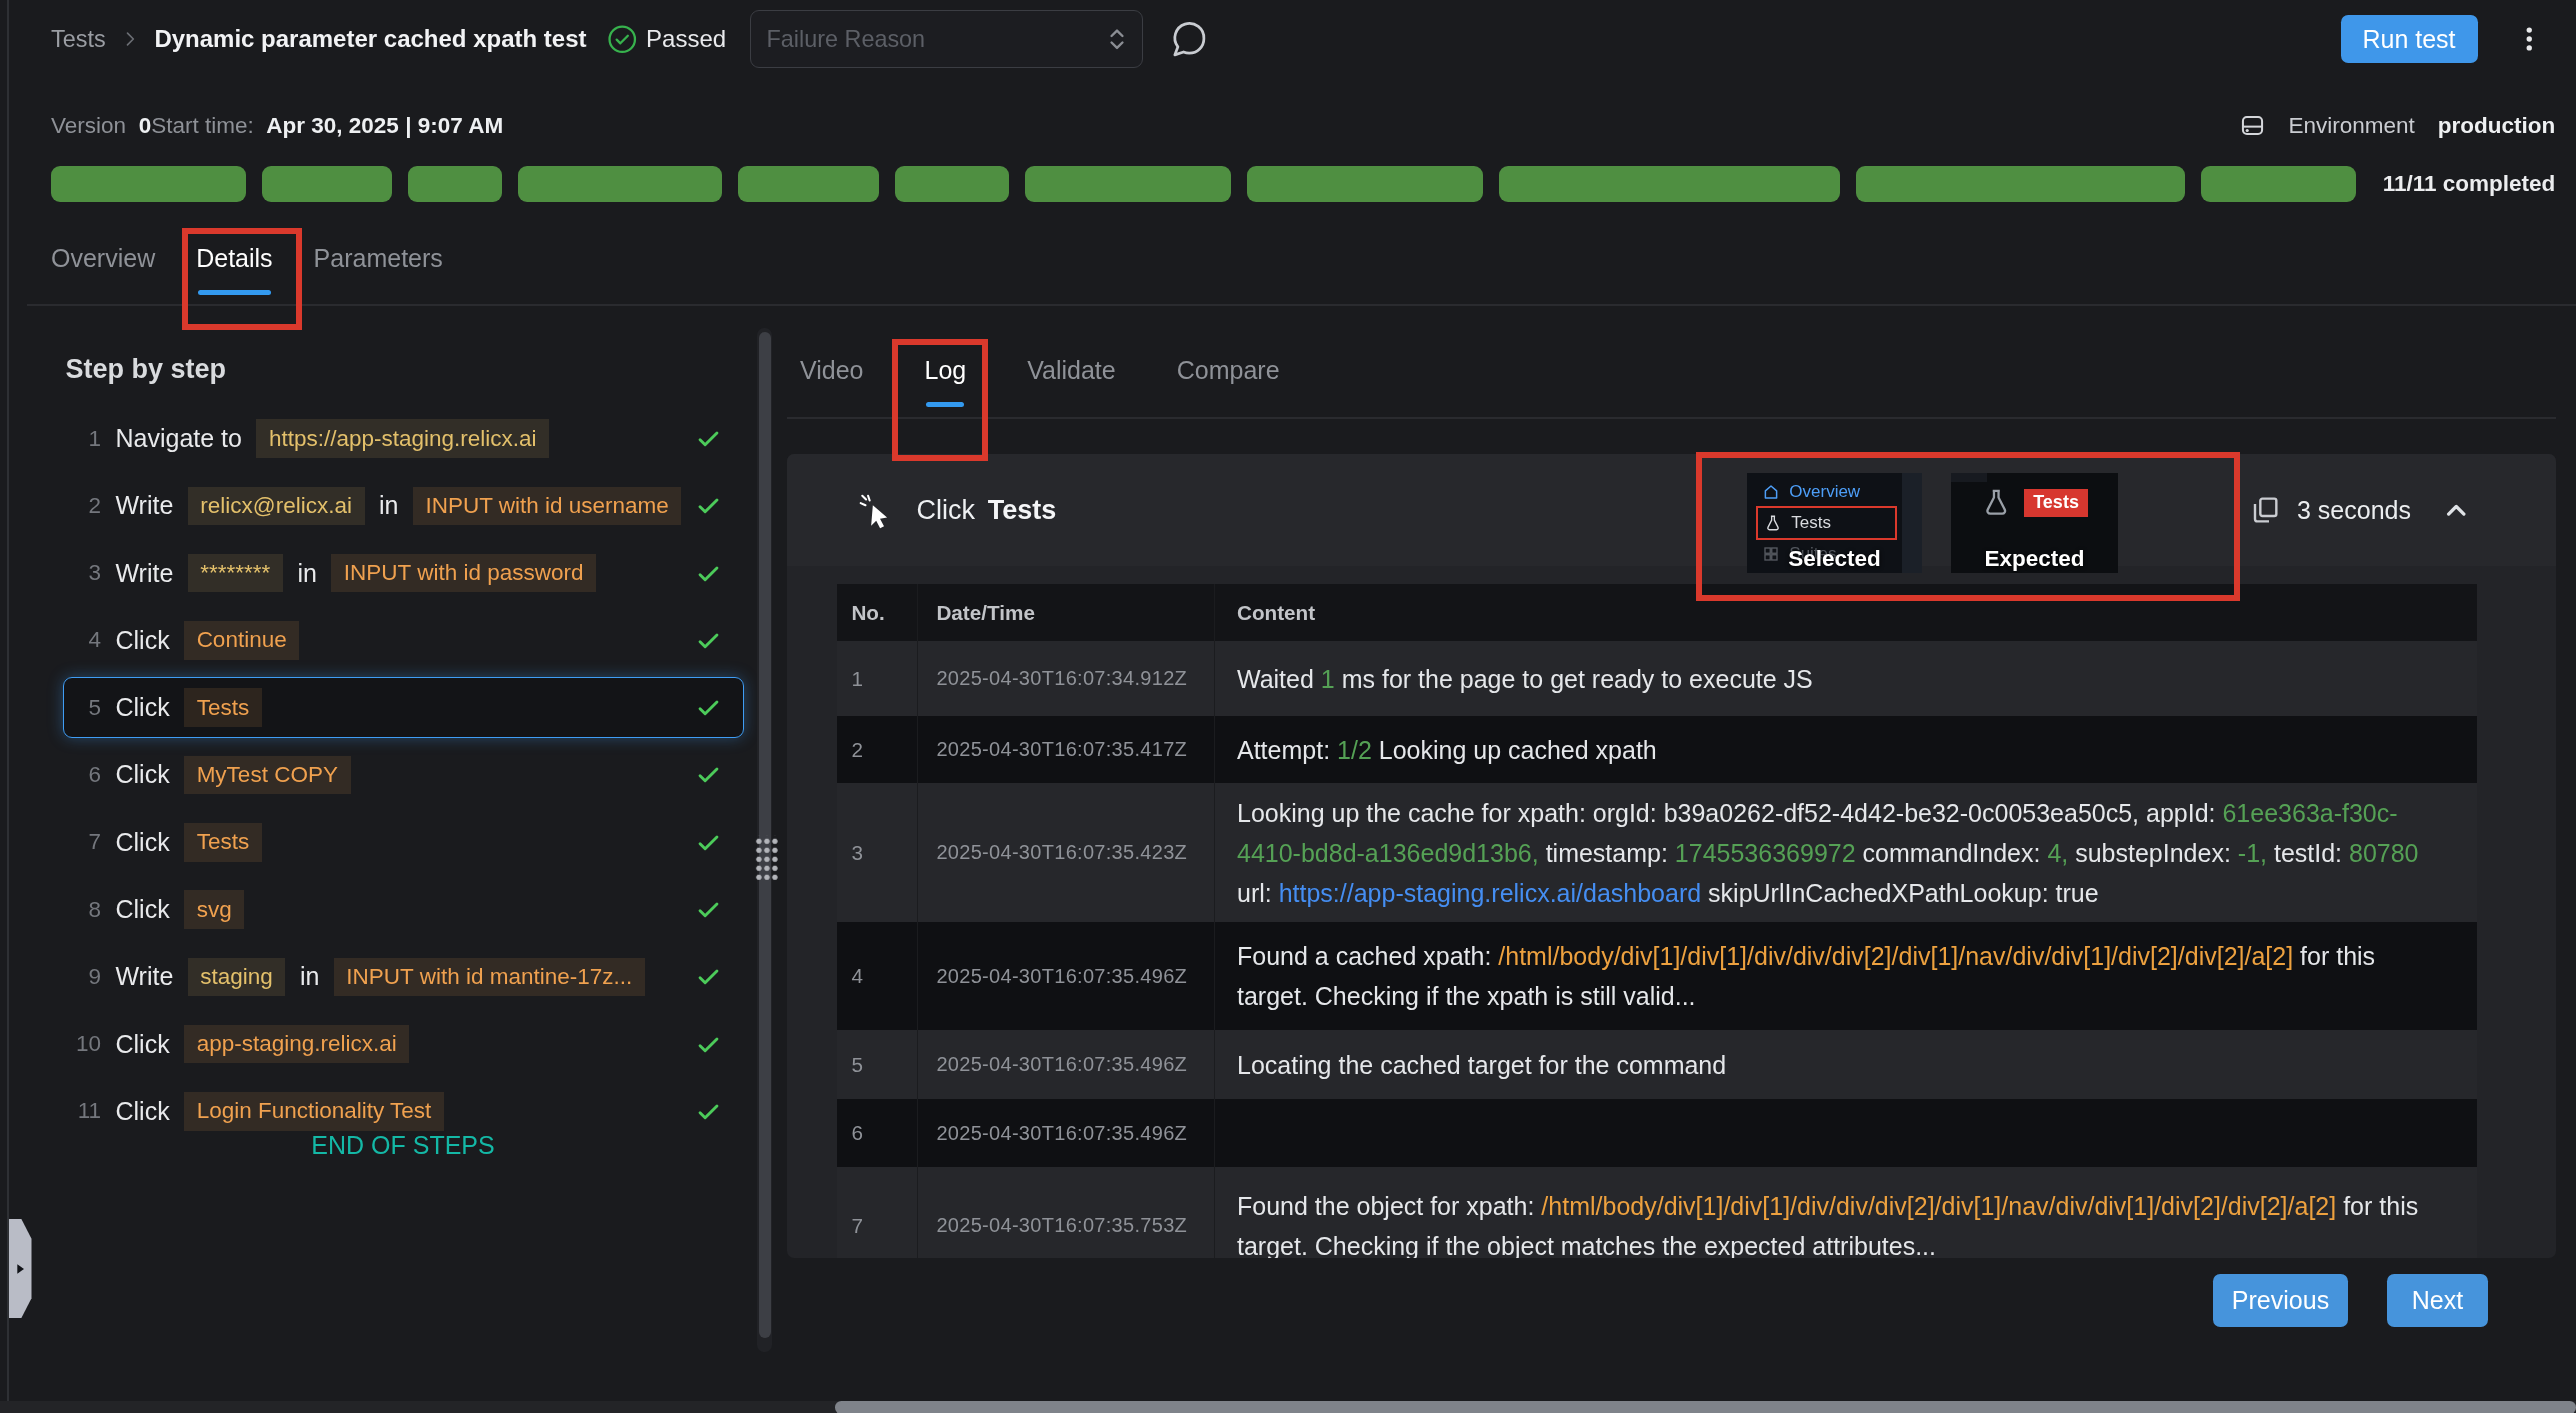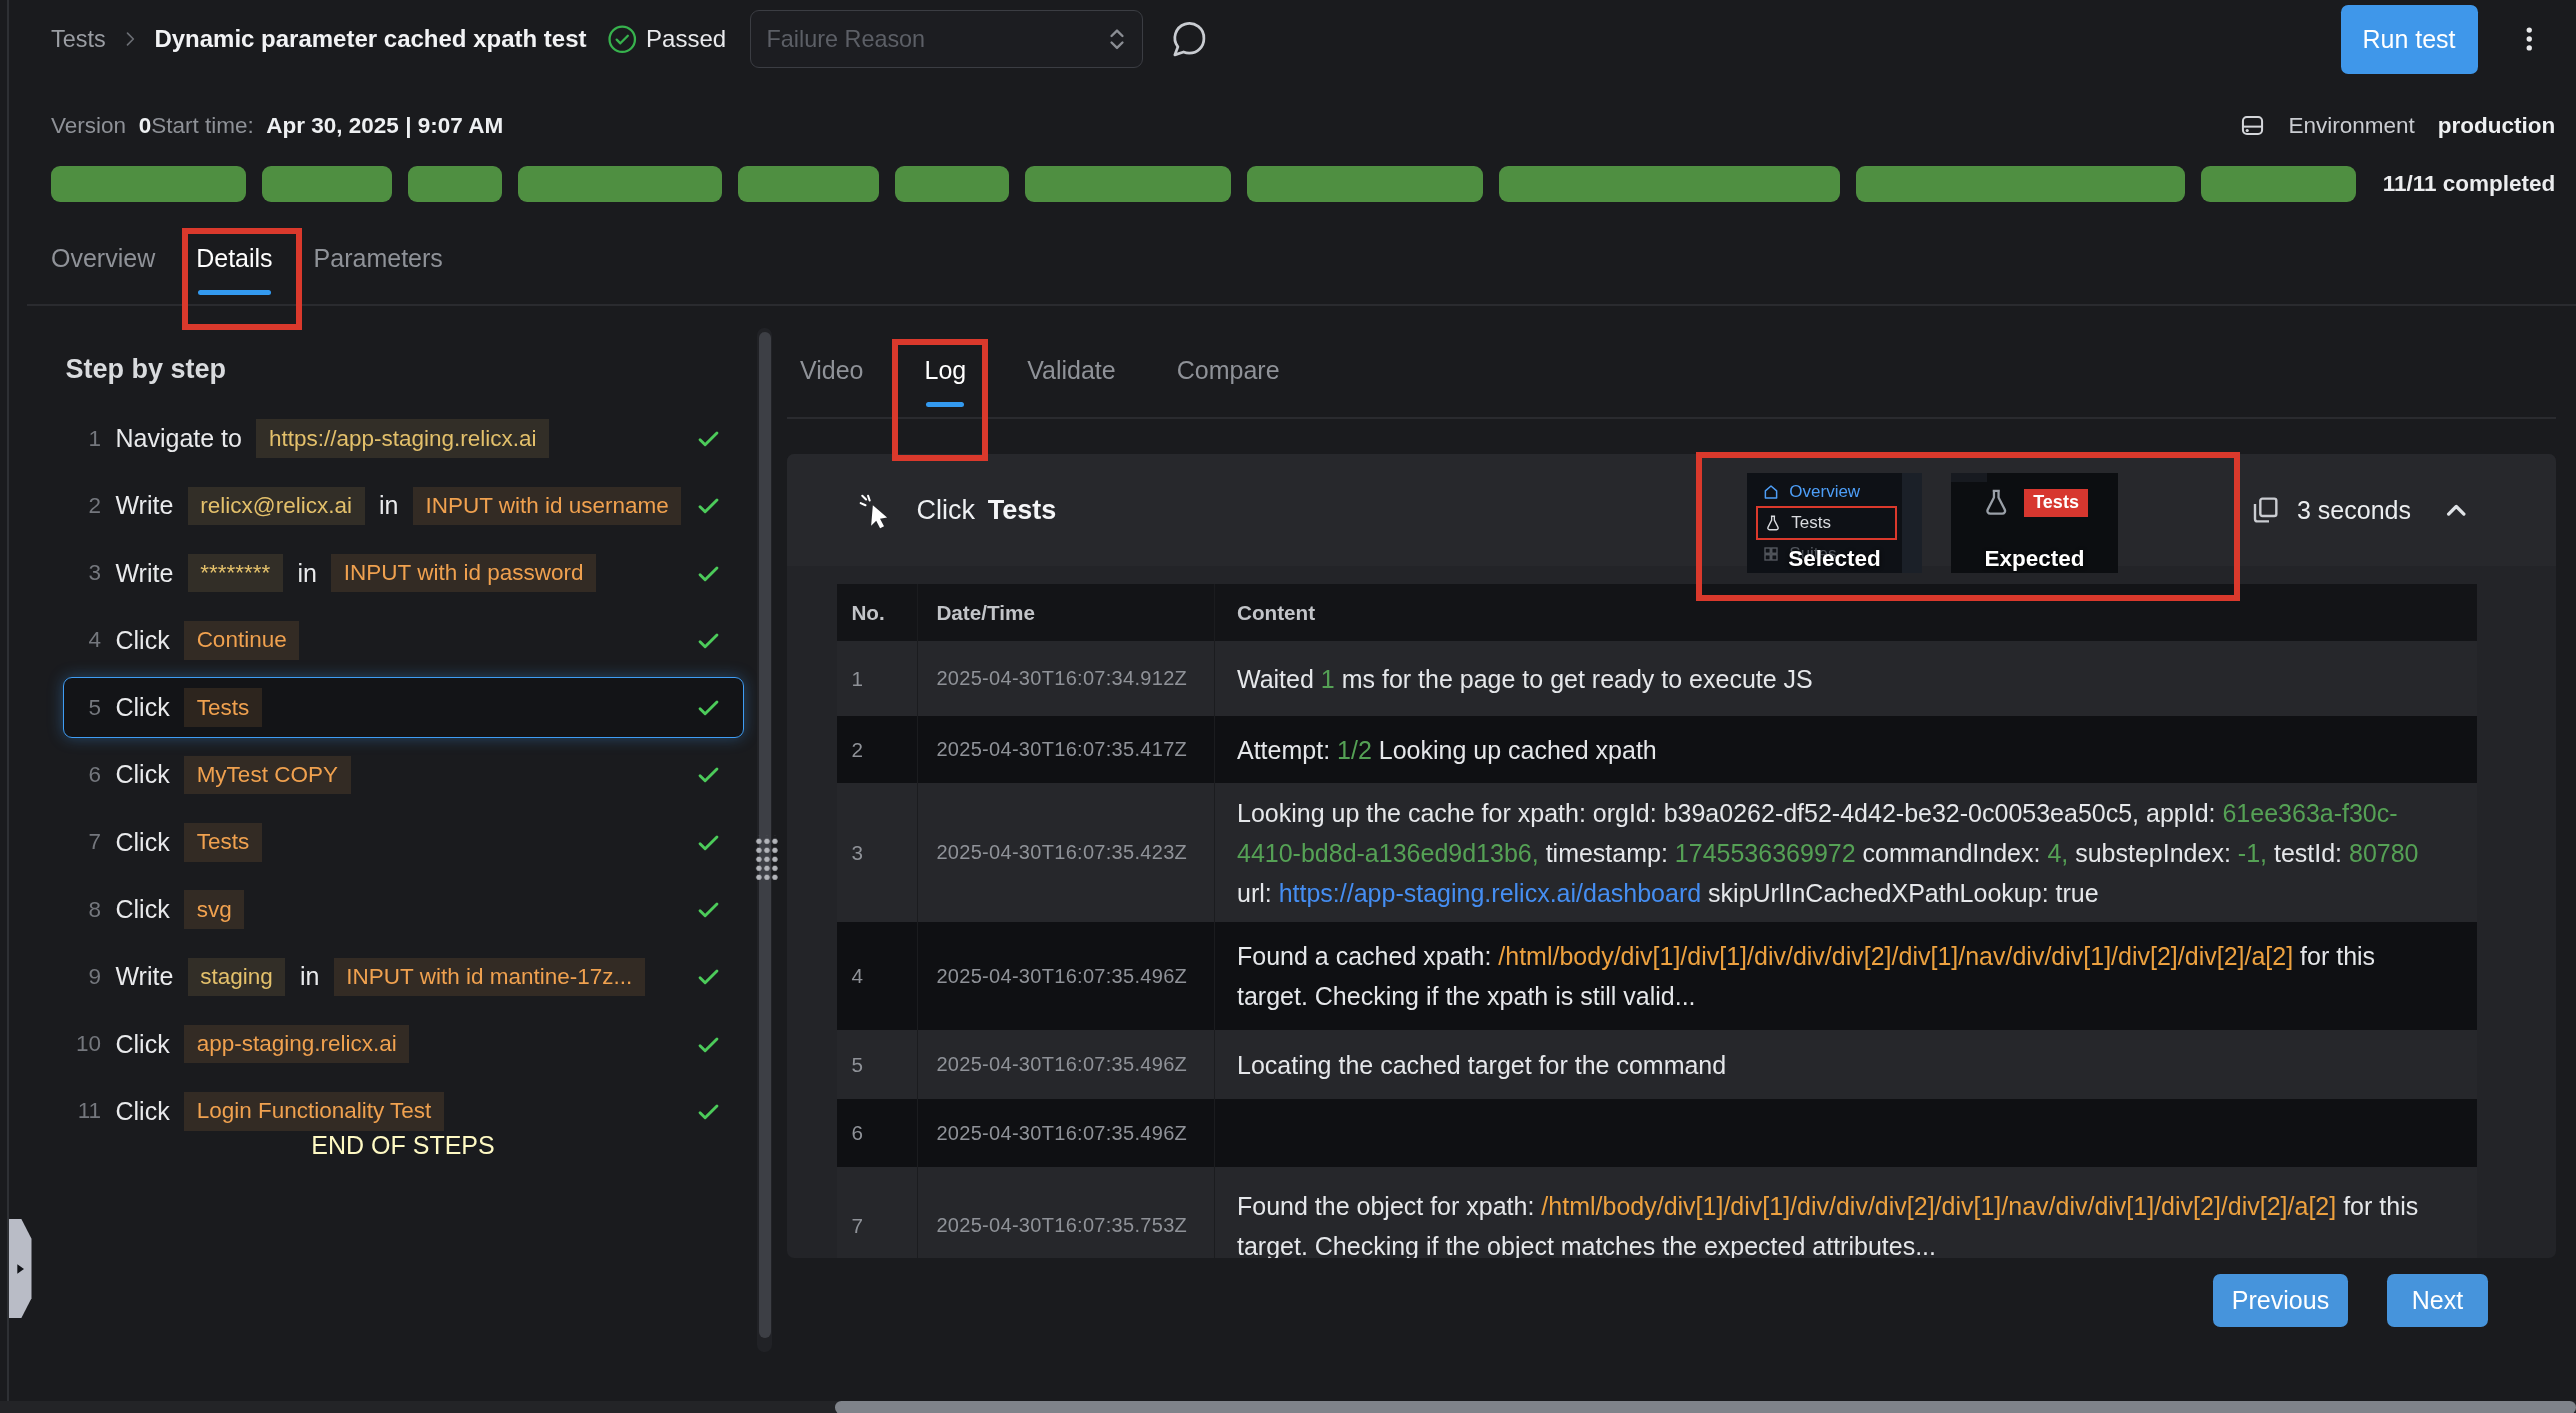--- a/index.html
+++ b/index.html
@@ -16,21 +16,21 @@
   .crumb-sep{margin:0 14.4px;color:#6b6e74;width:20px;height:20px;display:flex}
   .page-title{font-size:24px;font-weight:700;color:#f2f3f5}
   .status{display:flex;align-items:center;margin-left:20px;gap:9px}
   .status-icon{width:30.5px;height:30.5px;display:flex}
   .status-label{font-size:24px;color:#e9eaed}
   .failure-select{margin-left:23.4px;width:359px;height:56px;border:0.9px solid #3b3d43;border-radius:9px;
     background:#1c1d21;display:flex;align-items:center;padding:0 16px;color:#5c5f66;font-size:23.4px;cursor:pointer}
   .sel-chevrons{margin-left:auto;width:18px;height:30.5px;color:#8b8e94;display:flex}
   .bubble{margin-left:25px;width:41px;height:41px;color:#c9ccd1;display:flex;cursor:pointer}
   .header-spacer{flex:1}
-  .run-btn{width:137px;height:69px;background:#3f97ea;border:none;border-radius:7.2px;color:#fff;font-size:25px;
+  .run-btn{width:137px;height:48px;background:#3f97ea;border:none;border-radius:7.2px;color:#fff;font-size:25px;
     display:flex;align-items:center;justify-content:center;cursor:pointer;font-family:inherit}
   .kebab{margin-left:36px;width:30.5px;height:40px;color:#e8e9eb;display:flex;cursor:pointer}
 
   
   .meta-row{position:absolute;left:51px;top:105px;right:20.7px;height:41px;display:flex;align-items:center;font-size:22.5px}
   .meta-label{color:#8e9197}
   .meta-bold{color:#eef0f2;font-weight:700}
   .m-gap14{margin-left:12.6px}.m-gap48{}
   .env{margin-left:auto;display:flex;align-items:center;gap:23px}
   .env-icon{width:27px;height:27px;color:#d4d6da;display:flex}
@@ -64,21 +64,21 @@
   .steps-list{position:absolute;left:0;top:85px;right:0}
   .step-row{height:59px;margin:0 10.8px 6.3px 11.7px;display:flex;align-items:center;border:1.8px solid transparent;
     border-radius:9px;padding:0 20px 0 5.4px;cursor:pointer}
   .step-row.selected{border-color:#3f9df5;box-shadow:0 0 14.4px rgba(63,157,245,.35);background:rgba(8,9,11,.35)}
   .step-no{width:32px;text-align:right;color:#74777d;font-size:22.5px;flex:none}
   .step-text{color:#e9eaec;font-size:25px;margin-left:14.4px;white-space:nowrap}
   .chip{margin-left:14.4px;font-size:22.5px;padding:6.3px 12.6px;border-radius:0;white-space:nowrap}
   .chip-value{color:#e3c06b;background:rgba(227,192,107,.12)}
   .chip-target{color:#f0a14f;background:rgba(240,161,79,.12)}
   .step-check{margin-left:auto;color:#4ccb5a;width:29px;height:29px;flex:none;display:flex}
-  .end-of-steps{position:absolute;left:0;right:0;top:808px;text-align:center;color:#fef9c3;font-size:25px}
+  .end-of-steps{position:absolute;left:0;right:0;top:808px;text-align:center;color:#14b8a6;font-size:25px}
 
   
   .v-scroll{position:absolute;left:757px;top:328px;width:15.3px;height:1024px;background:#212226;border-radius:7.2px}
   .v-thumb{position:absolute;left:1.8px;right:1.8px;top:3.6px;height:1006px;background:#3d3f45;border-radius:6.3px;cursor:pointer}
   .drag-dots{position:absolute;left:754px;top:835px;width:24px;height:45px;cursor:pointer;
     background-image:radial-gradient(circle,#b3b5ba 2.3px,transparent 3.1px);background-size:8px 9px;background-position:0.9px 1.8px}
 
   
   .log-card{position:absolute;left:787px;top:454px;width:1769px;height:804px;background:#232428;border-radius:7.2px;overflow:hidden}
   .log-card-header{position:absolute;left:0;top:0;right:0;height:112px;background:#27282c}

